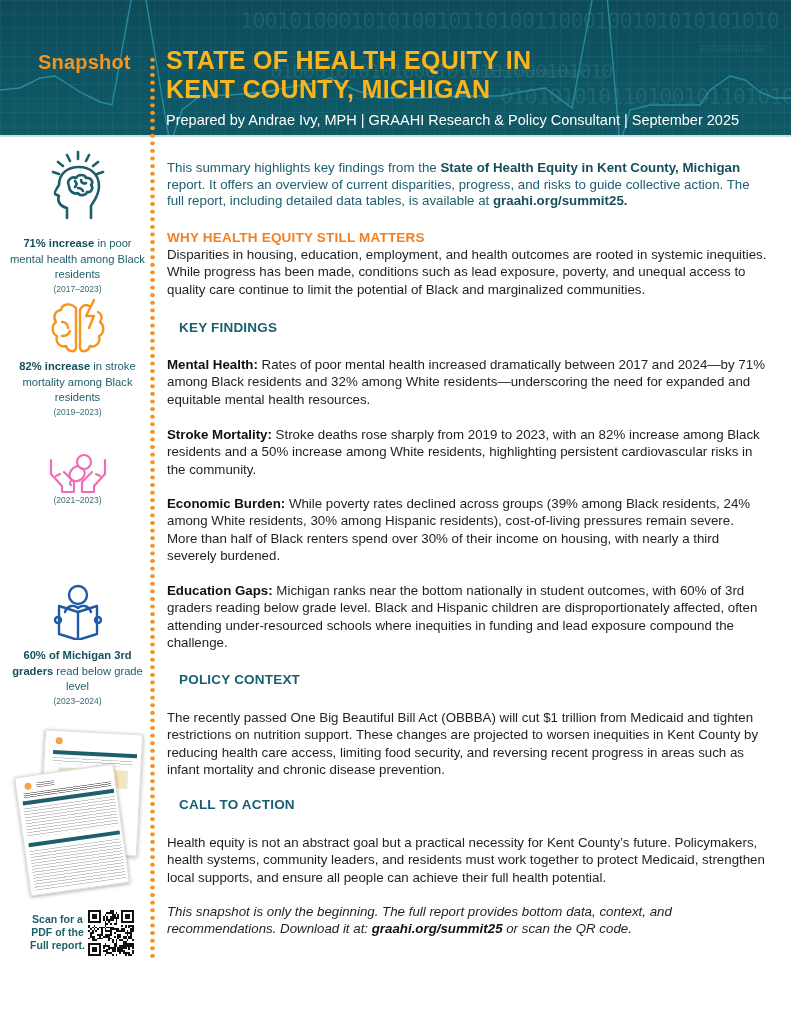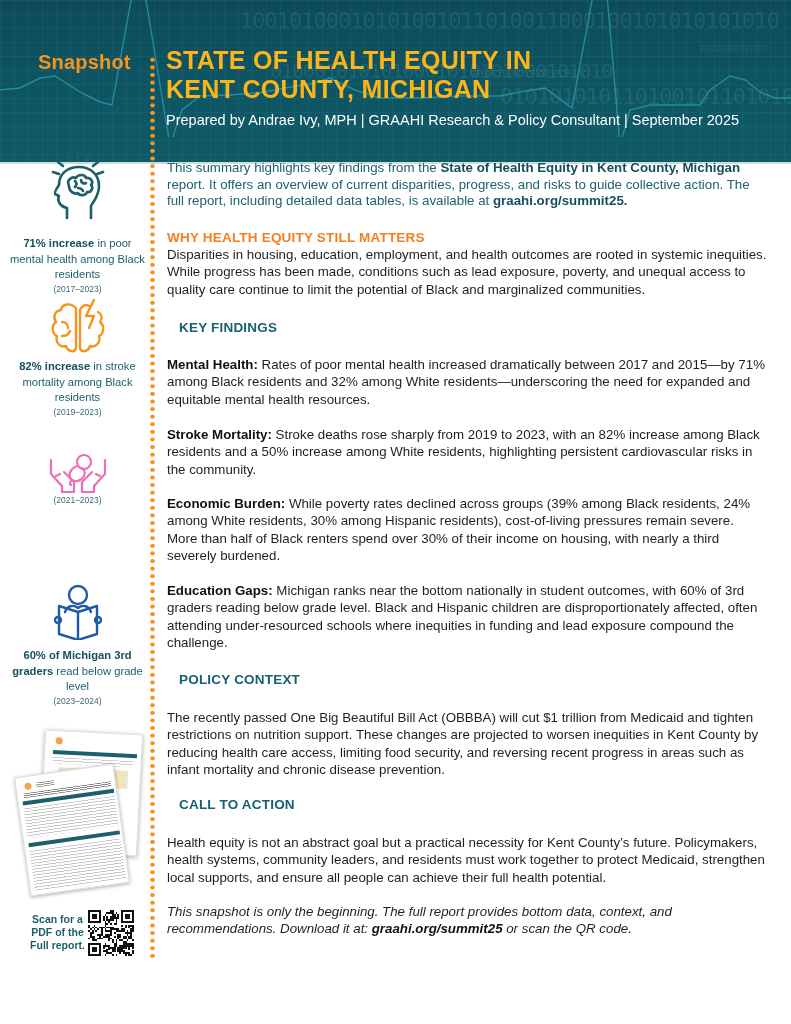--- a/index.html
+++ b/index.html
@@ -1,21 +1,21 @@
 <!DOCTYPE html>
 <html><head>
 <meta charset="utf-8">
 <style>
   * { box-sizing: border-box; margin: 0; padding: 0; }
   html, body { width: 791px; height: 1024px; background: #ffffff; overflow: hidden; }
   body { font-family: "Liberation Sans", sans-serif; color: #1c1c1c; position: relative; }
 
   
   .header {
-    position: absolute; left: 0; top: 0; width: 791px; height: 164px;
+    position: absolute; left: 0; top: 0; width: 791px; height: 137px;
     background: linear-gradient(180deg, #0c4b5a 0%, #0e5563 55%, #0f5a66 100%);
     overflow: hidden;
   }
   .header .grid {
     position: absolute; inset: 0;
     background-image:
       linear-gradient(rgba(255,255,255,0.04) 1px, transparent 1px),
       linear-gradient(90deg, rgba(255,255,255,0.04) 1px, transparent 1px);
     background-size: 14px 14px;
   }
@@ -422,21 +422,21 @@
   <p class="intro abs" style="top:0;">
     <span>This summary highlights key findings from the </span><b>State of Health Equity in Kent County, Michigan</b><span> report. It offers an overview of current disparities, progress, and risks to guide collective action. The full report, including detailed data tables, is available at </span><b>graahi.org/summit25.</b>
   </p>
 
   <h2 class="orange abs" style="top:70px;">WHY HEALTH EQUITY STILL MATTERS</h2>
   <p class="body abs" style="top:86px;">Disparities in housing, education, employment, and health outcomes are rooted in systemic inequities. While progress has been made, conditions such as lead exposure, poverty, and unequal access to quality care continue to limit the potential of Black and marginalized communities.</p>
 
   <h2 class="teal abs" style="top:160px;">KEY FINDINGS</h2>
 
   <p class="body abs" style="top:196px;">
-    <b>Mental Health:</b><span> Rates of poor mental health increased dramatically between 2017 and 2015—by 71% among Black residents and 32% among White residents—underscoring the need for expanded and equitable mental health resources.</span>
+    <b>Mental Health:</b><span> Rates of poor mental health increased dramatically between 2017 and 2024—by 71% among Black residents and 32% among White residents—underscoring the need for expanded and equitable mental health resources.</span>
   </p>
   <p class="body abs" style="top:266px;">
     <b>Stroke Mortality:</b><span> Stroke deaths rose sharply from 2019 to 2023, with an 82% increase among Black residents and a 50% increase among White residents, highlighting persistent cardiovascular risks in the community.</span>
   </p>
   <p class="body abs" style="top:335px;">
     <b>Economic Burden:</b><span> While poverty rates declined across groups (39% among Black residents, 24% among White residents, 30% among Hispanic residents), cost-of-living pressures remain severe. More than half of Black renters spend over 30% of their income on housing, with nearly a third severely burdened.</span>
   </p>
   <p class="body abs" style="top:422px;">
     <b>Education Gaps:</b><span> Michigan ranks near the bottom nationally in student outcomes, with 60% of 3rd graders reading below grade level. Black and Hispanic children are disproportionately affected, often attending under-resourced schools where inequities in funding and lead exposure compound the challenge.</span>
   </p>

